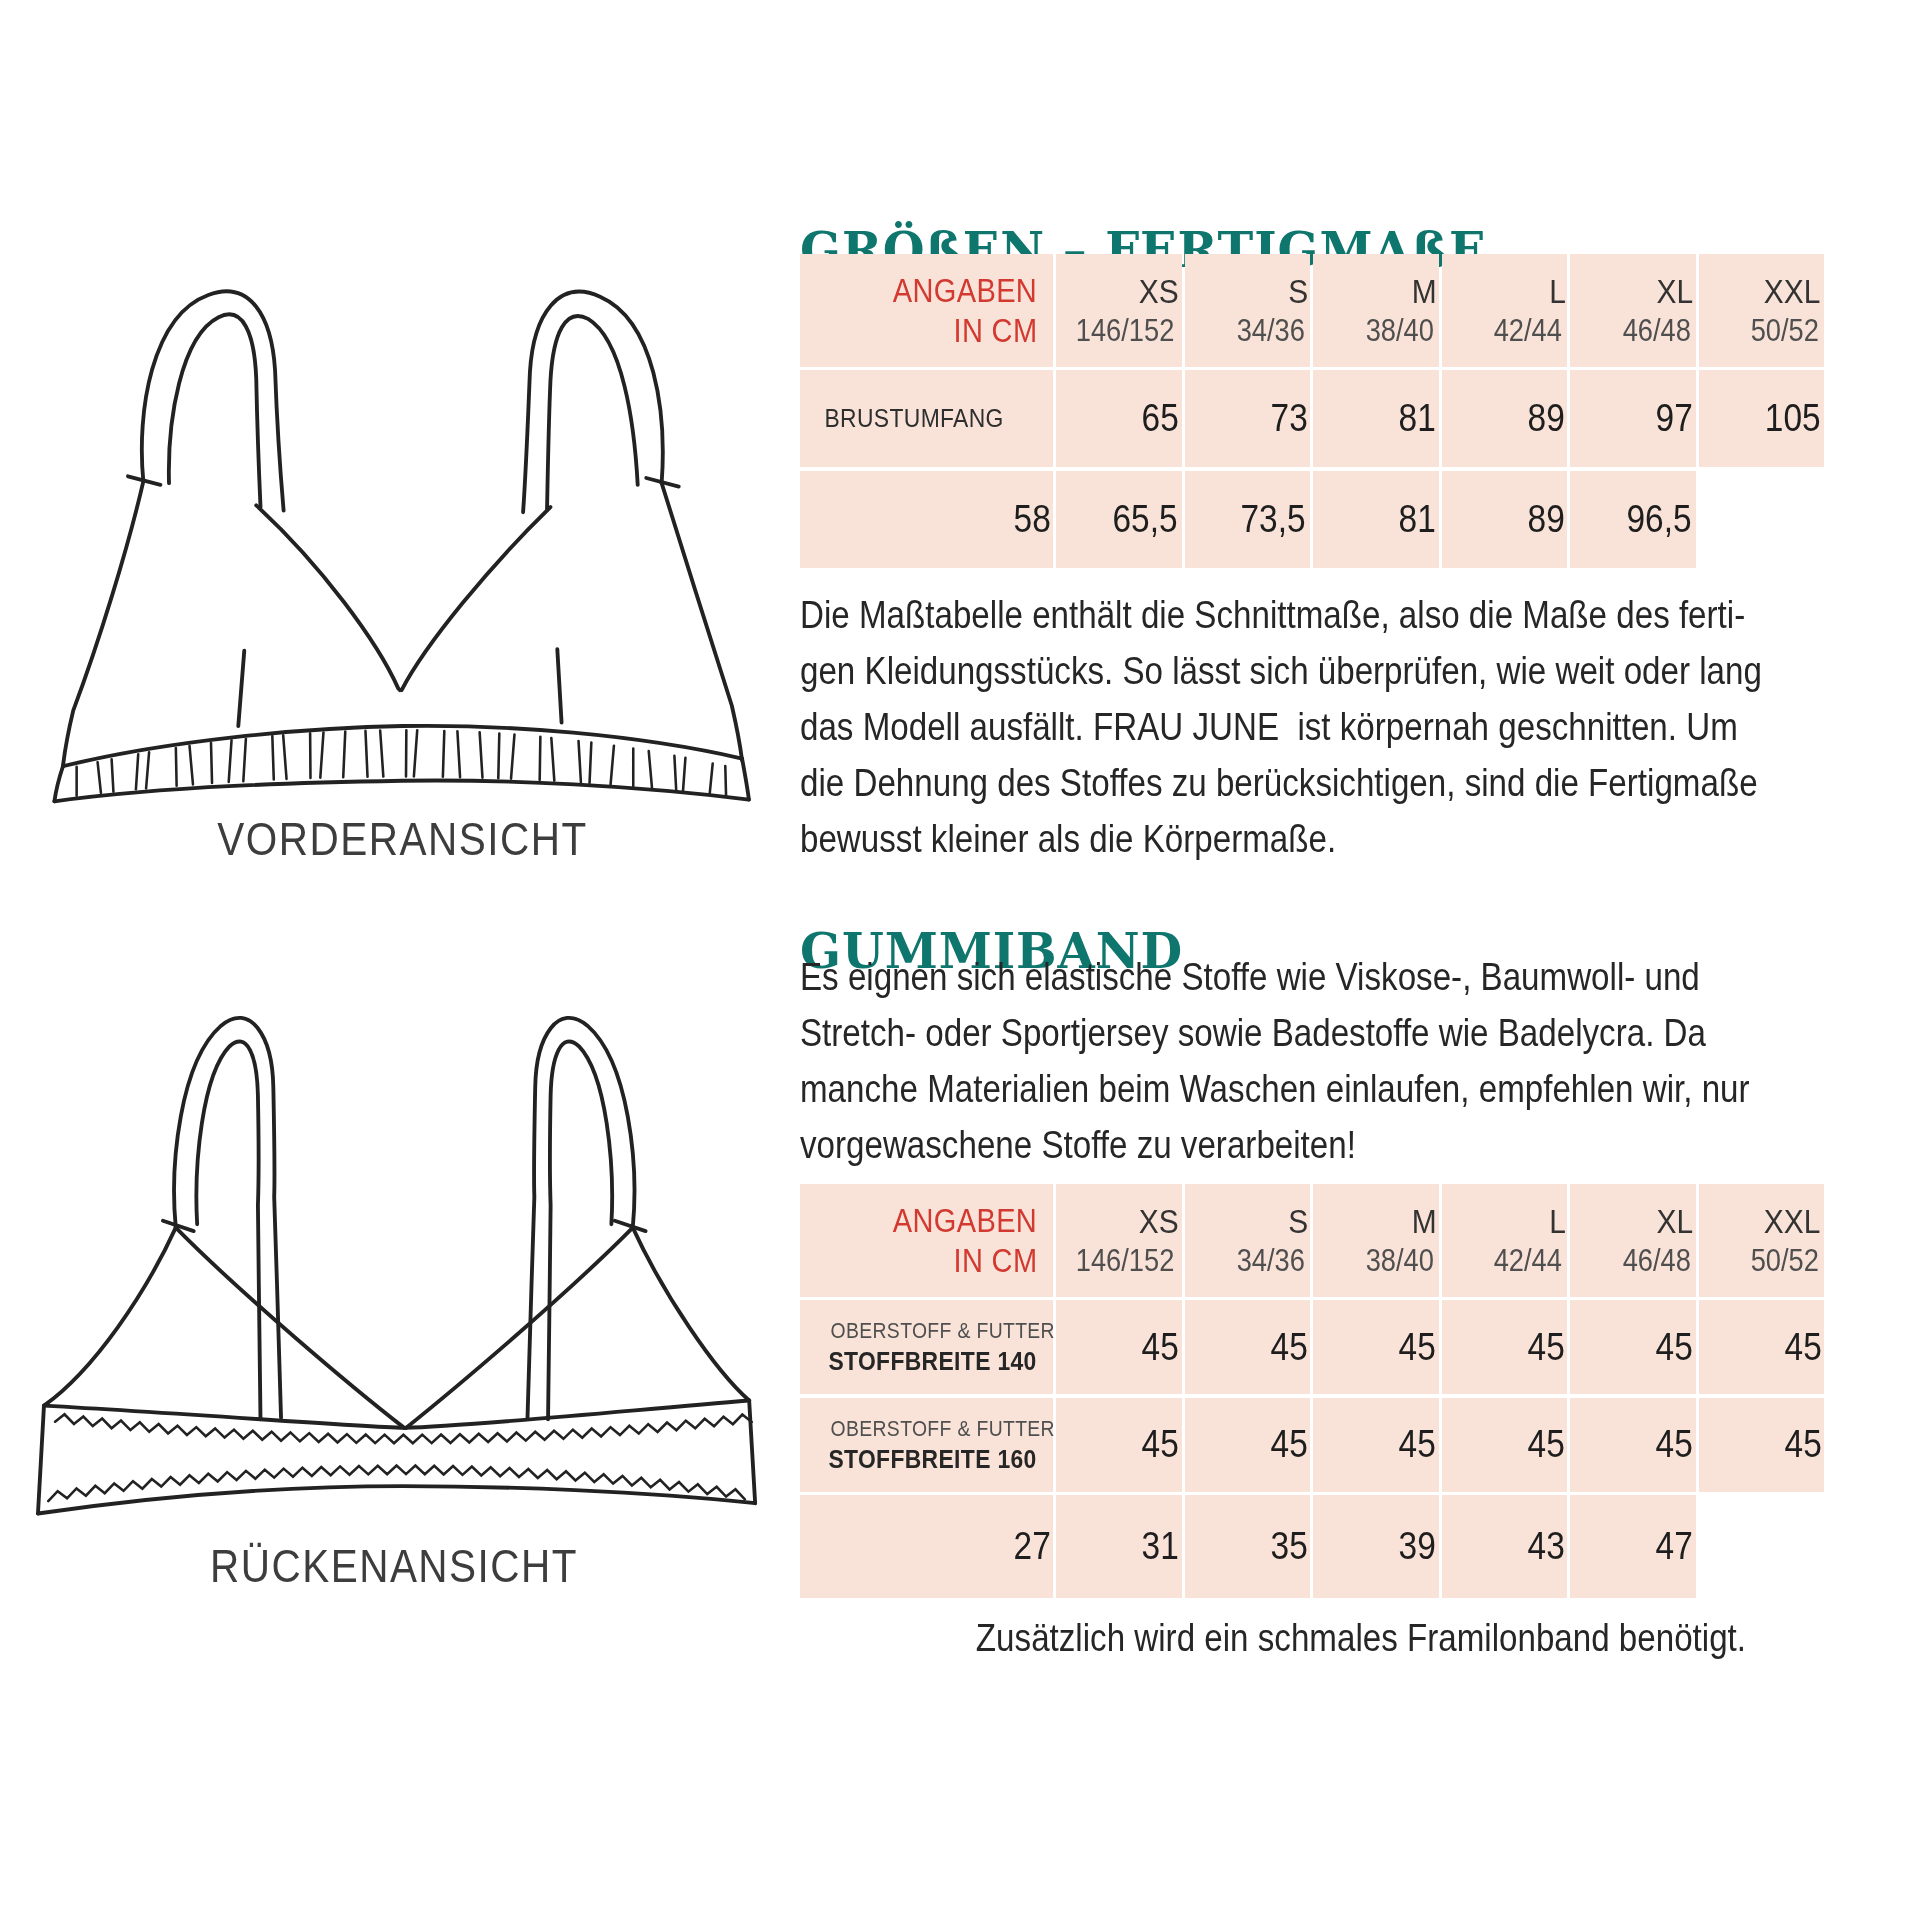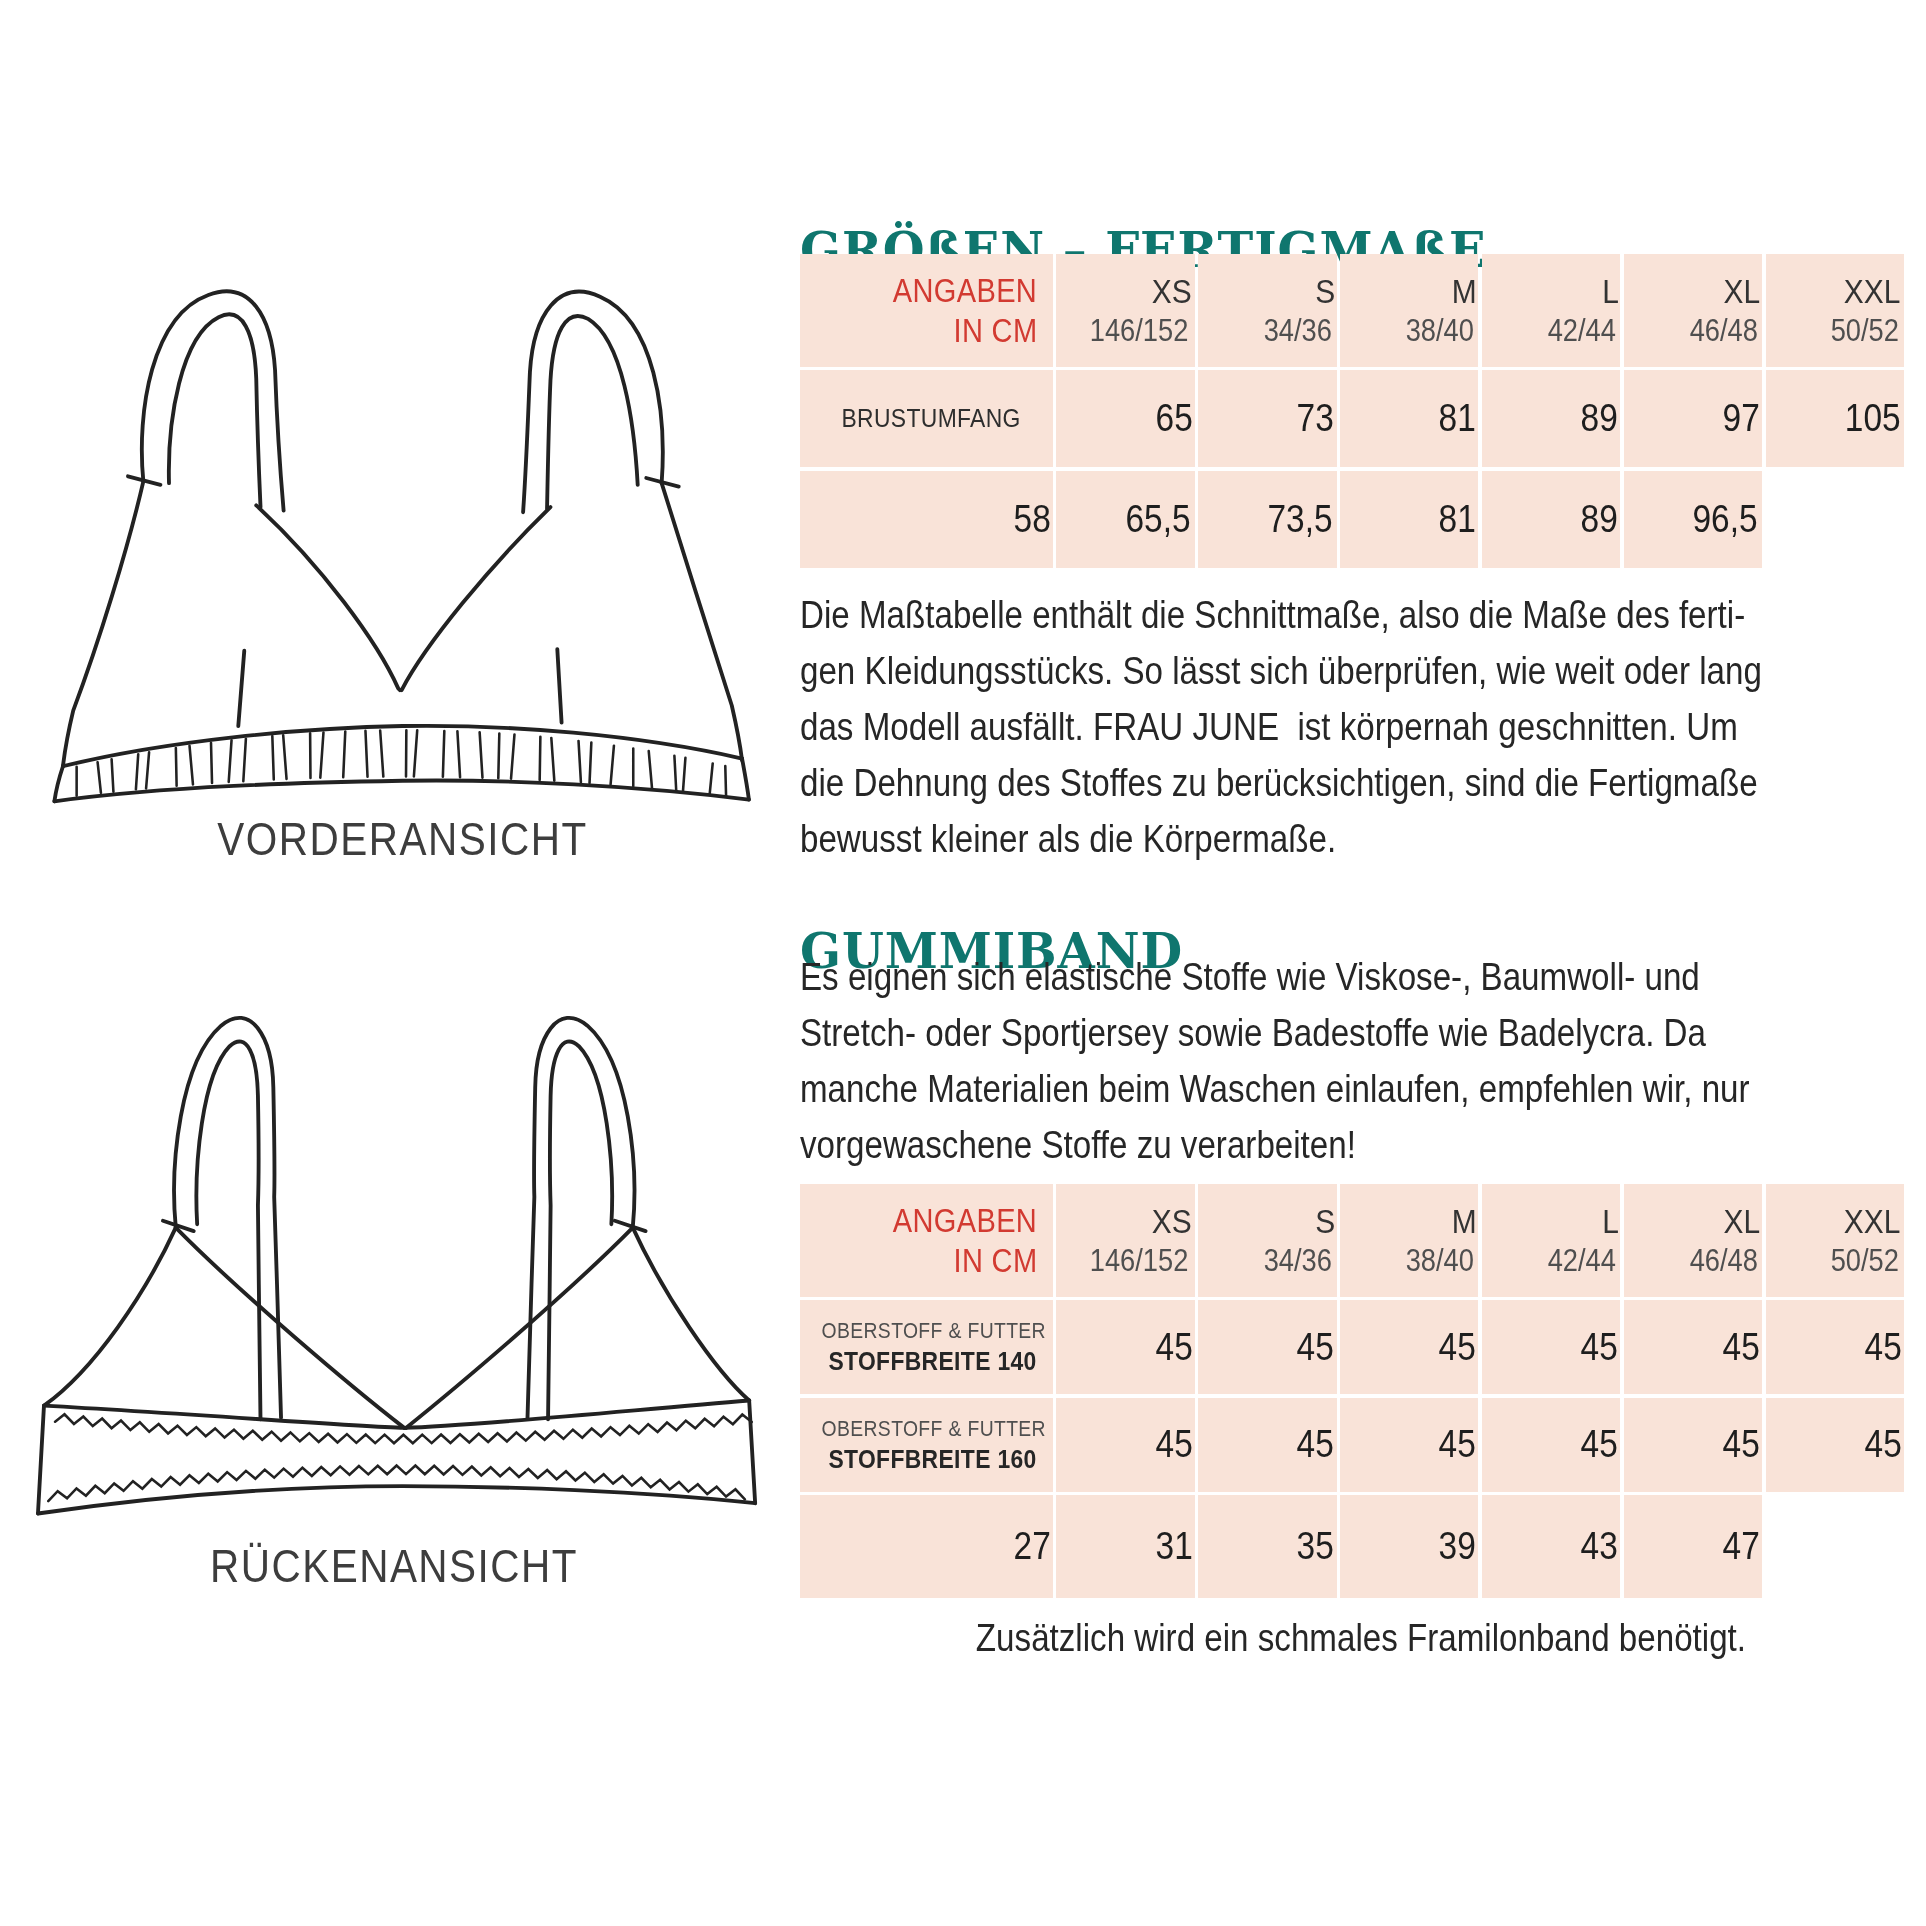--- a/index.html
+++ b/index.html
@@ -14,38 +14,38 @@
     font-size:48px; letter-spacing:0.9px; color:#0f766e; white-space:pre;
   }
   
   .para { position:absolute; left:800px; width:1113px; }
   .para .line {
     height:56px; line-height:56px; font-size:39px; color:#262626;
     white-space:pre; transform:scaleX(0.85); transform-origin:0 50%;
   }
   
   .sizing-table {
-    position:absolute; left:800px; width:1104px; display:grid;
+    position:absolute; left:800px; width:1024px; display:grid;
     grid-template-columns:253px repeat(6, 1fr); gap:3.4px;
   }
   .t1 { top:254px; grid-template-rows:113px 97px 97px; }
   .t2 { top:1184px; grid-template-rows:113px 94px 94px 103px; }
   .cell {
     background:#f9e3d8; display:flex; flex-direction:column;
     align-items:flex-end; justify-content:center;
   }
   .cell .squeeze { transform:scaleX(0.88); transform-origin:50% 50%; white-space:pre; }
   .corner { align-items:flex-end; padding-right:15.4px; box-sizing:border-box; }
   .corner .squeeze { transform-origin:100% 50%; }
   .corner div.squeeze {
     font-size:33px; line-height:40px; color:#d23a31; letter-spacing:0.4px;
   }
   .size-letter { font-size:34px; line-height:40px; color:#333333; }
   .size-range  { font-size:31px; line-height:40px; color:#4f4f4f; }
-  .row-label { align-items:center; padding-right:15.4px; box-sizing:border-box; text-align:right; }
+  .row-label { align-items:flex-start; padding-right:15.4px; box-sizing:border-box; text-align:right; }
   .row-label .squeeze { transform-origin:100% 50%; }
   .lbl-main  { font-size:26px; line-height:33px; color:#2e2e2e; letter-spacing:0.4px; }
   .lbl-light { font-size:22px; line-height:28px; color:#4f4f4f; letter-spacing:0.4px; }
   .lbl-bold  { font-size:26px; line-height:32px; color:#262626; font-weight:700; letter-spacing:0.4px; }
   .value { font-size:38px; color:#1e1e1e; }
   
   .fig { position:absolute; }
   .fig svg { display:block; }
   .caption {
     position:absolute; text-align:center; font-size:46px; color:#3d3d3d;

